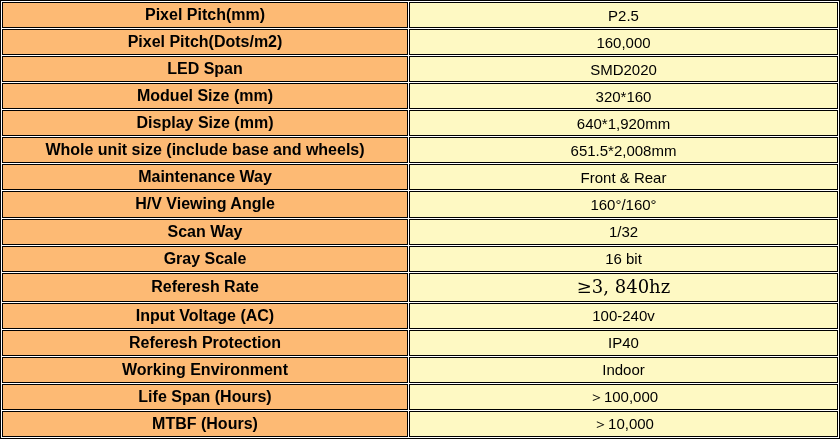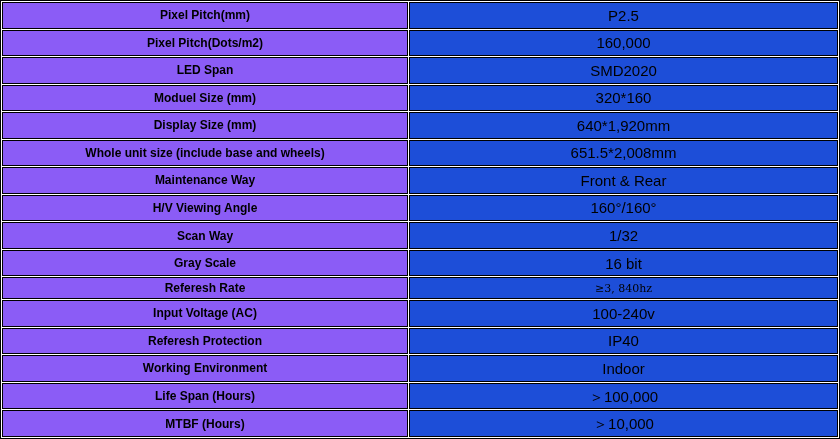--- a/index.html
+++ b/index.html
@@ -28,34 +28,34 @@
     border: 1px solid #000000;
     text-align: center;
     vertical-align: middle;
     padding: 0 4px;
     overflow: hidden;
     white-space: nowrap;
     line-height: 1;
   }
   td.label-cell {
     width: 396px;
-    background: #8b5cf6;
+    background: #fdba74;
     font-weight: bold;
-    font-size: 12px;
+    font-size: 16px;
     color: #000000;
   }
   td.value-cell {
-    background: #1d4ed8;
+    background: #fef9c3;
     font-weight: normal;
     font-size: 15px;
     color: #000000;
   }
   td.value-cell.serif {
     font-family: "DejaVu Serif", serif;
-    font-size: 11px;
+    font-size: 18px;
   }
 </style>
 </head>
 <body>
 
 <div class="spec-wrap">
   <table class="spec-table">
     <tbody>
       <tr>
         <td class="label-cell">Pixel Pitch(mm)</td>

